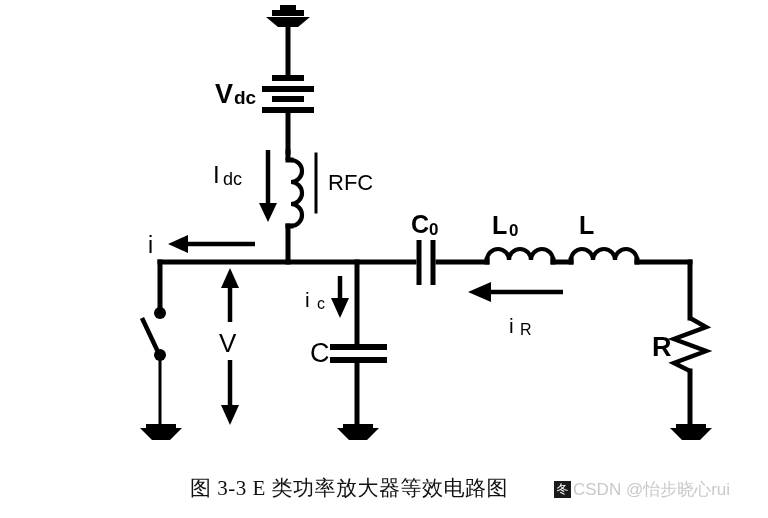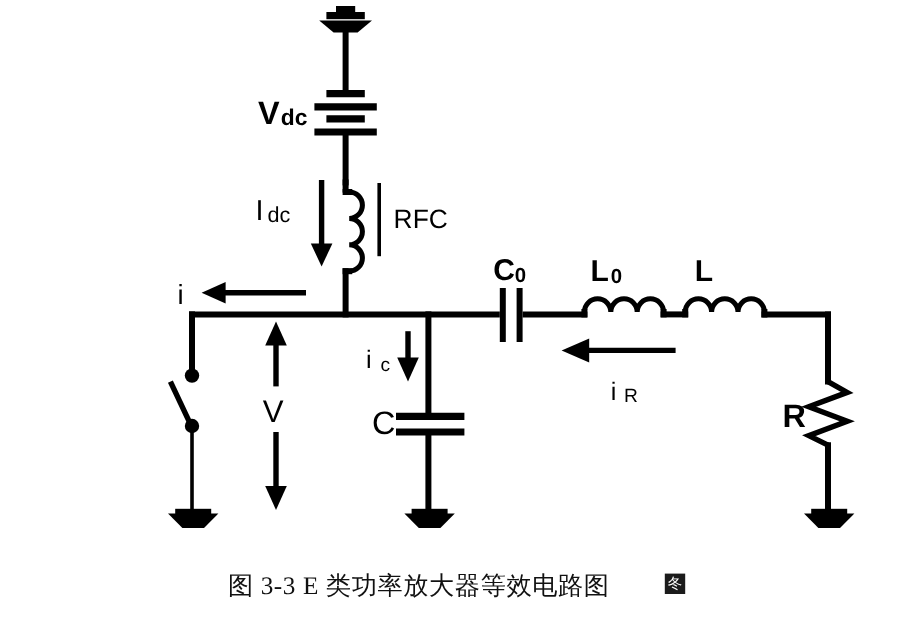--- a/index.html
+++ b/index.html
@@ -195,15 +195,16 @@
       <path class="gnd" d="M670,428 L712,428 L700,440 L682,440 Z"></path>
       <rect class="gnd" x="676" y="424" width="30" height="6"></rect>
     </g>
 
   </svg>
 
   <div class="caption">图 3-3 E 类功率放大器等效电路图</div>
 
   <div class="watermark">
     <span class="wm-badge">冬</span>
+    <span>CSDN @怡步晓心rui</span>
   </div>
 
 </div>
 
 </body></html>

